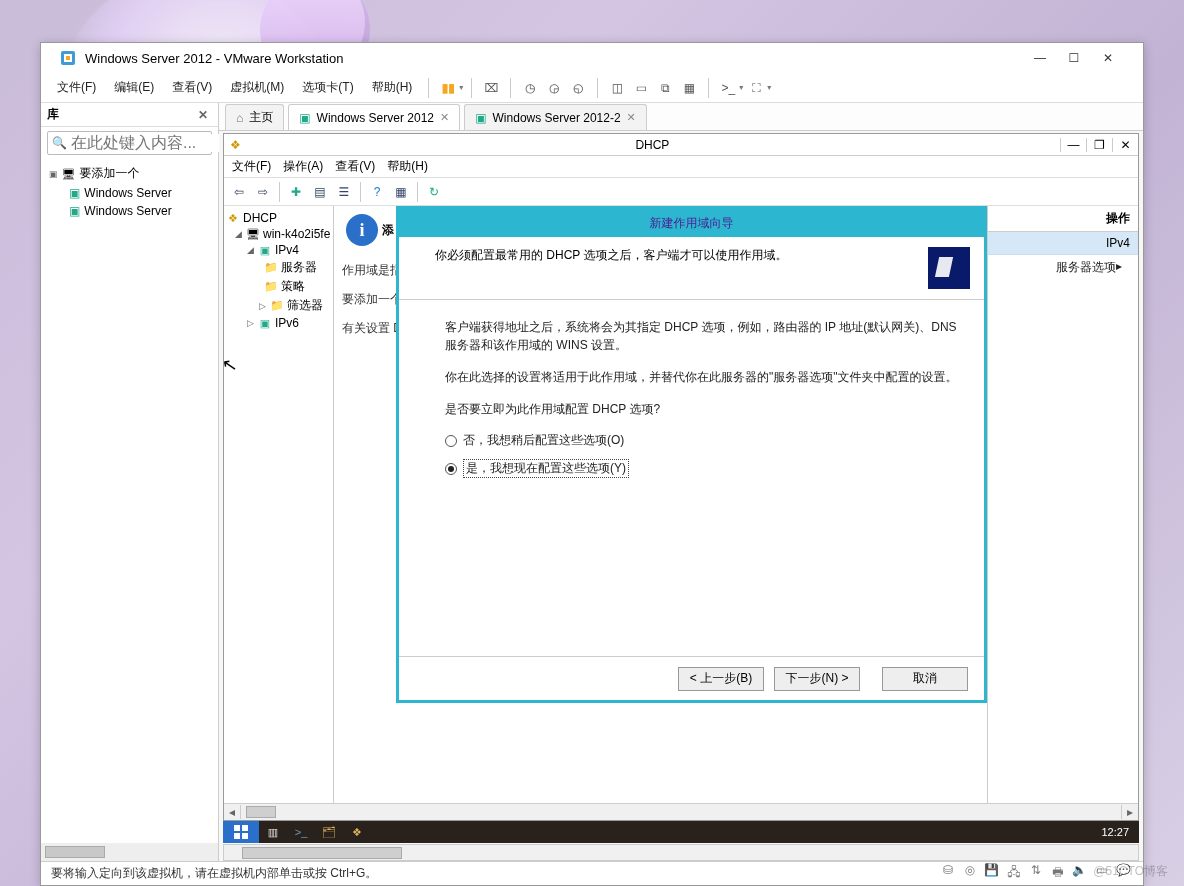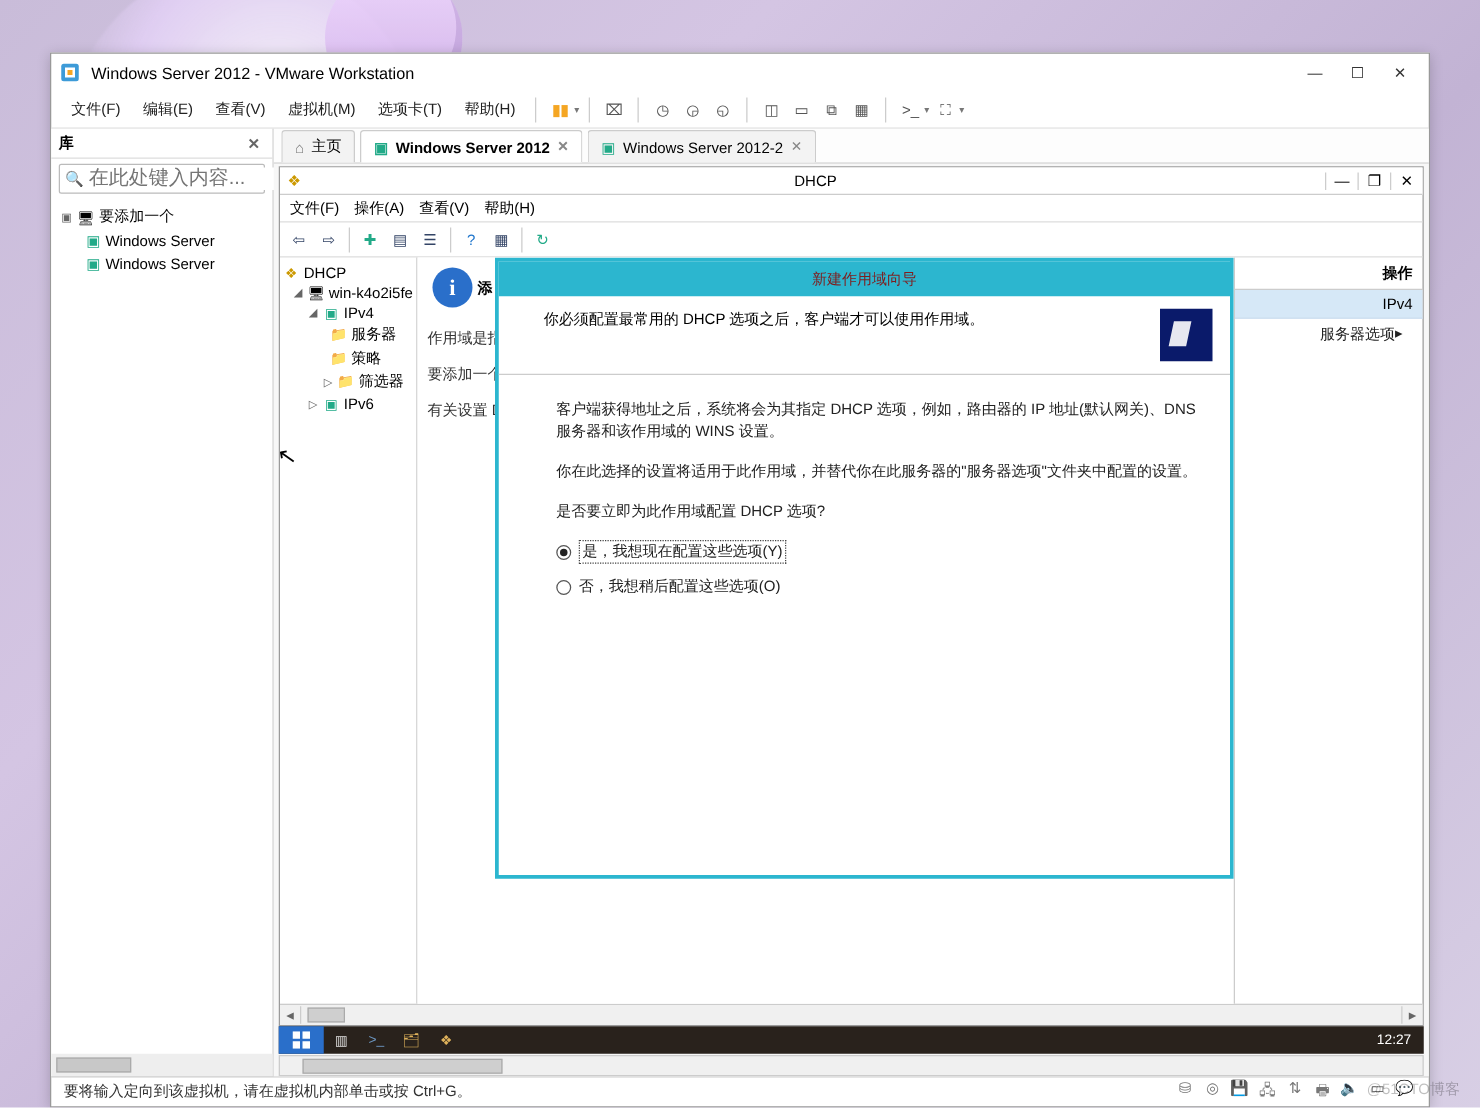--- a/index.html
+++ b/index.html
@@ -21,21 +21,21 @@
   background: radial-gradient(circle at 40% 30%, #e8b4d4 0 10px, transparent 11px),
               radial-gradient(circle at 65% 50%, #f0c4e0 0 14px, transparent 15px),
               radial-gradient(circle at 30% 65%, #e0a4c8 0 12px, transparent 13px);
   filter: blur(.5px); opacity: .6; }
 
 .host-window {
   position: absolute; left: 40px; top: 42px; right: 40px; bottom: 0;
   background: #fff; border: 1px solid #999; box-shadow: 0 2px 10px rgba(0,0,0,.2);
   display: flex; flex-direction: column;
 }
-.titlebar { height: 30px; display: flex; align-items: center; padding: 0 6px; }
+.titlebar { height: 30px; display: flex; align-items: center; padding: 0 18px; }
 .titlebar .app-icon { width: 18px; height: 18px; margin-right: 8px; display: inline-flex; align-items: center; justify-content: center; }
 .titlebar .title { flex: 1; font-size: 13px; }
 .win-controls { display: flex; gap: 0; }
 .win-controls div { width: 34px; height: 22px; display: flex; align-items: center; justify-content: center; color: #333; font-family: Arial; }
 .menubar { height: 30px; display: flex; align-items: center; padding: 0 8px; gap: 2px; border-bottom: 1px solid #ddd; }
 .menubar .menu { padding: 4px 8px; color: #222; }
 .menubar .sep { width: 1px; height: 20px; background: #ccc; margin: 0 6px; }
 .tool-ico { width: 22px; height: 22px; display: inline-flex; align-items: center; justify-content: center; color: #555; }
 .tool-group { display:flex; align-items:center; gap:4px; }
 .dropdown-caret { font-size:8px; color:#777; margin-left:-4px; }
@@ -49,21 +49,21 @@
 .lib-tree { padding:4px 2px; flex:1; overflow:hidden; }
 .lib-tree .node { display:flex; align-items:center; gap:4px; padding:2px 2px 2px 6px; white-space:nowrap; }
 .screen-ico::before { content:"🖥"; font-size:11px; }
 .vm-ico::before { content:"▣"; color:#2a8; }
 .lib-scroll { height:18px; background:#eee; display:flex; align-items:center; }
 .lib-scroll .thumb { width:60px; height:12px; background:#c8c8c8; margin-left:4px; border:1px solid #aaa; }
 
 .guest-col { flex:1; display:flex; flex-direction:column; min-width:0; }
 .tabstrip { height:28px; display:flex; align-items:flex-end; padding-left:6px; gap:4px; border-bottom:1px solid #ccc; background:#fdfdfd; }
 .tab { display:flex; align-items:center; gap:6px; height:26px; padding:0 10px; border:1px solid #ccc; border-bottom:none; border-radius:3px 3px 0 0; background:#f3f3f3; font-size:12px; }
-.tab.active { background:#fff; font-weight:bold; }
+.tab.active { background:#fff; font-weight:normal; }
 .tab .x { color:#888; font-family:Arial; font-size:11px; }
 .home-ico::before{content:"⌂"; color:#777;}
 .vm-tab-ico::before{content:"▣"; color:#2a8;}
 
 .guest-viewport { flex:1; position:relative; background:#f7f7f7; overflow:hidden; }
 .mmc-window { position:absolute; left:4px; top:2px; right:4px; bottom:40px; background:#fff; border:1px solid #9a9a9a; display:flex; flex-direction:column; }
 .mmc-title { height:22px; display:flex; align-items:center; background:#fff; border-bottom:1px solid #ccc; }
 .mmc-title .ico{margin:0 4px 0 6px; color:#c90;}
 .mmc-title .txt{flex:1; text-align:center; font-size:12px;}
 .mmc-title .controls{display:flex;}
@@ -86,21 +86,21 @@
 .mmc-hscroll .ar{width:17px;text-align:center;color:#666;border-right:1px solid #ccc;}
 .mmc-hscroll .ar.r{border-left:1px solid #ccc;border-right:none;margin-left:auto;}
 .mmc-hscroll .thumb{width:30px;height:12px;background:#cfcfcf;margin-left:5px;border:1px solid #aaa;}
 
 .center-strip { position:absolute; left:0; top:0; width:62px; height:100%; border-right:0; }
 .center-strip .big-i{width:32px;height:32px;border-radius:50%;background:#2a6fca;color:#fff;display:flex;align-items:center;justify-content:center;margin:8px 0 10px 12px;font-weight:bold;font-family:Georgia;font-size:18px;}
 .center-strip .ln{padding:6px 0 6px 8px;color:#333;white-space:nowrap;}
 
 .wizard { position:absolute; left:62px; top:0; right:0; height:497px;
   background:#fff; border:3px solid #2cb6cf; display:flex; flex-direction:column; }
-.wizard-titlebar{height:28px;background:#2cb6cf;color:#7f1d1d;display:flex;align-items:center;justify-content:center;font-size:12px;}
+.wizard-titlebar{height:28px;background:#2cb6cf;color:#4c1d95;display:flex;align-items:center;justify-content:center;font-size:12px;}
 .wizard-header{display:flex; padding:10px 14px; border-bottom:1px solid #ccc;}
 .wizard-header .txts{flex:1;}
 .wizard-header .h1{font-weight:bold;margin-bottom:6px;}
 .wizard-header .h2{padding-left:22px;}
 .wizard-header .logo{width:42px;height:42px;background:#0a1a6a;display:flex;align-items:center;justify-content:center;}
 .wizard-header .logo svg{fill:#fff;}
 .wizard-body{flex:1;padding:18px 20px 10px 46px; font-size:12px; color:#222;}
 .wizard-body p{margin-bottom:14px; line-height:1.5;}
 .radio-row{display:flex;align-items:center;gap:6px;margin:6px 0 10px 0;}
 .radio{width:12px;height:12px;border:1px solid #555;border-radius:50%;display:inline-flex;align-items:center;justify-content:center;}
@@ -318,28 +318,33 @@
                         <g fill="#fff">
                           <path d="M6 4 L14 4 L14 24 L6 24 Z M9 4 L17 4 L17 24 L9 24 Z M12 4 L20 4 L20 24 L12 24 Z" opacity=".9" transform="skewX(-12)"></path>
                         </g>
                       </svg>
                   </div>
                 </div>
                 <div class="wizard-body">
                   <p>客户端获得地址之后，系统将会为其指定 DHCP 选项，例如，路由器的 IP 地址(默认网关)、DNS 服务器和该作用域的 WINS 设置。</p>
                   <p>你在此选择的设置将适用于此作用域，并替代你在此服务器的"服务器选项"文件夹中配置的设置。</p>
                   <p>是否要立即为此作用域配置 DHCP 选项?</p>
+                  <div class="radio-row">
+                    <span class="radio"></span>
+                    <span class="radio-label">否，我想稍后配置这些选项(O)</span>
+                  </div>
                   <div class="radio-row sel">
                     <span class="radio checked"></span>
                     <span class="radio-label">是，我想现在配置这些选项(Y)</span>
                   </div>
-                  <div class="radio-row">
-                    <span class="radio"></span>
-                    <span class="radio-label">否，我想稍后配置这些选项(O)</span>
-                  </div>
+                </div>
+                <div class="wizard-buttons">
+                  <button>&lt; 上一步(B)</button>
+                  <button>下一步(N) &gt;</button>
+                  <button style="margin-left:12px;">取消</button>
                 </div>
               </div>
             </div>
             <div class="mmc-actions">
               <div class="hdr">操作</div>
               <div class="sel">IPv4</div>
               <div class="link"><span>服务器选项</span> <span style="float:right;">▸</span></div>
             </div>
           </div>
           <div class="mmc-hscroll">

